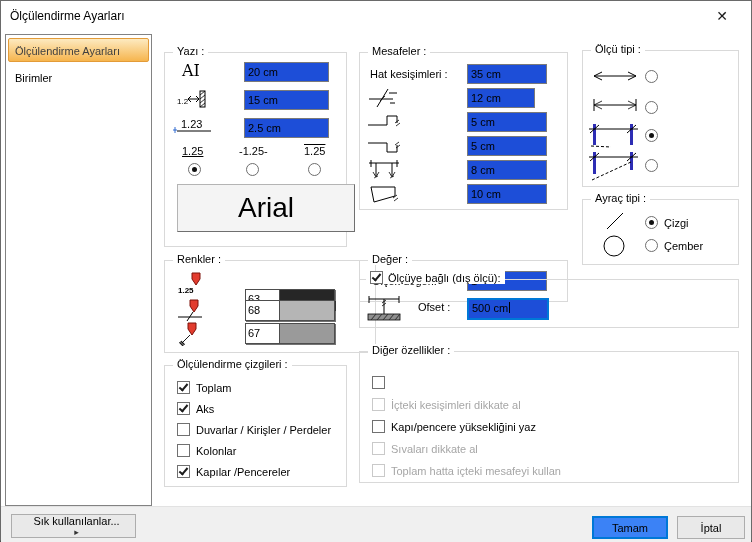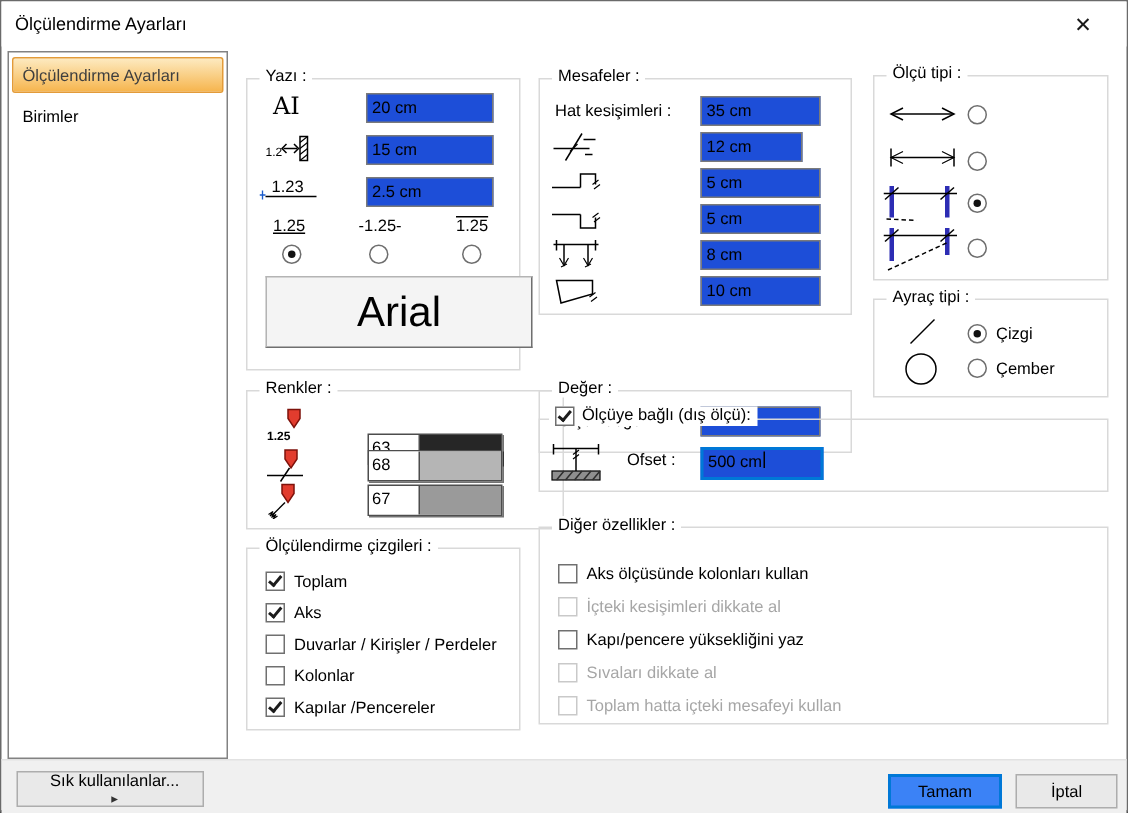--- a/index.html
+++ b/index.html
@@ -14,21 +14,21 @@
   
   .sidebar{position:absolute;left:4px;top:33px;width:147px;height:472px;background:#fff;
     border:1px solid #828282;box-sizing:border-box;}
   .sb-item{margin:3px 2px 0 2px;height:24px;line-height:24px;padding-left:6px;
     border:1px solid transparent;border-radius:2px;box-sizing:border-box;white-space:nowrap;overflow:hidden;}
   .sb-item.selected{background:linear-gradient(#fdeac0,#f6b54e);border-color:#e39b38;color:#3f3f3f;}
   
   .grp{position:absolute;border:1px solid #d9d9d9;box-sizing:border-box;}
   .grp-title{position:absolute;top:-8px;left:8px;background:#fff;padding:0 4px;white-space:nowrap;}
   .grp-title-chk{position:absolute;top:-9px;left:6px;background:#fff;padding:0 4px;display:flex;
-    gap:5px;white-space:nowrap;}
+    align-items:center;gap:5px;white-space:nowrap;}
   
   .tb{position:absolute;height:20px;background:#1d4ed8;border:1px solid #7a7a7a;box-sizing:border-box;
     line-height:18px;padding:0 3px;overflow:hidden;white-space:nowrap;}
   .tb.focused{border:2px solid #0078d7;line-height:16px;}
   .caret{display:inline-block;width:1px;height:11px;background:#000;vertical-align:-1px;margin-left:1px;}
   
   .cb{width:13px;height:13px;min-width:13px;border:1px solid #707070;background:#fff;display:inline-block;
     position:relative;box-sizing:border-box;}
   .cb.checked::after{content:"";position:absolute;left:1px;top:2px;width:7px;height:3px;
     border-left:2px solid #1c1c1c;border-bottom:2px solid #1c1c1c;transform:rotate(-50deg);}
@@ -236,21 +236,20 @@
     <span style="position:absolute;left:58px;top:21px;">Ofset :</span>
     <div class="tb focused" style="left:107px;top:18px;width:82px;height:22px;">
       <span>500 cm</span><span class="caret"></span>
     </div>
   </div>
 
   <div class="grp" style="left:358px;top:350px;width:380px;height:132px;">
     <span class="grp-title">Diğer özellikler :</span>
     <div class="row" style="left:12px;top:24px;">
       <span class="cb"></span>
-      <span>Aks ölçüsünde kolonları kullan</span>
     </div>
     <div class="row disabled" style="left:12px;top:46px;">
       <span class="cb disabled"></span>
       <span>İçteki kesişimleri dikkate al</span>
     </div>
     <div class="row" style="left:12px;top:68px;">
       <span class="cb"></span>
       <span>Kapı/pencere yüksekliğini yaz</span>
     </div>
     <div class="row disabled" style="left:12px;top:90px;">

